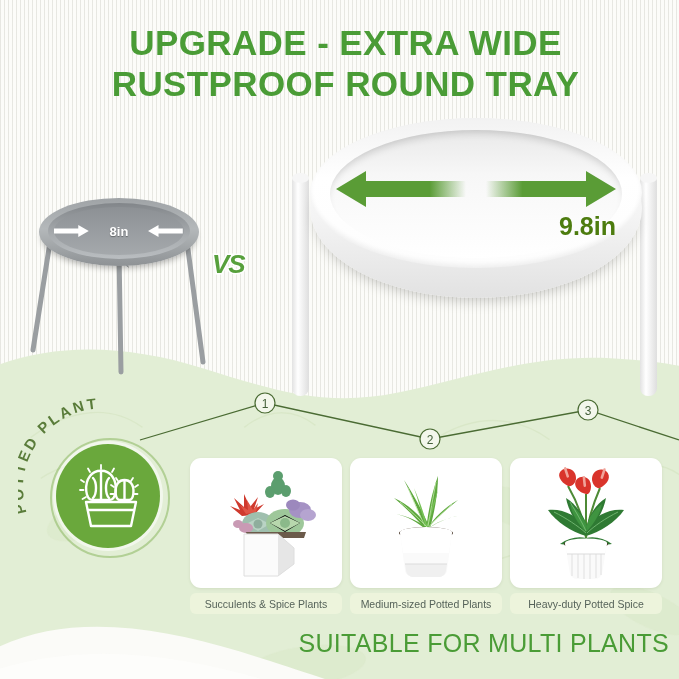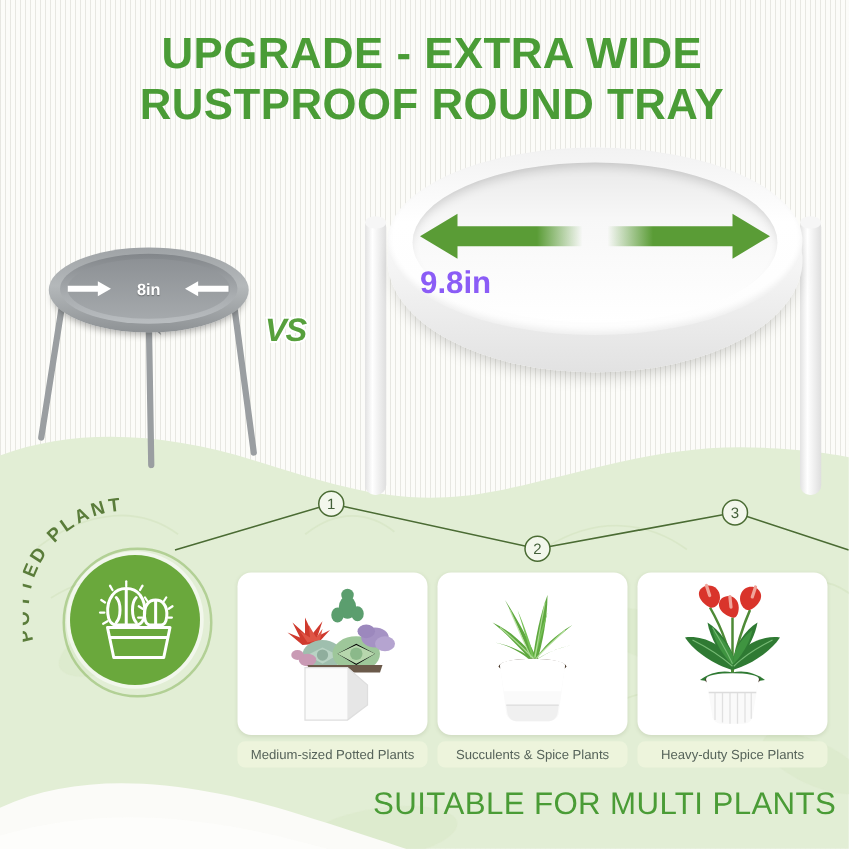--- a/index.html
+++ b/index.html
@@ -93,22 +93,22 @@
     position:absolute;left:44px;top:22px;width:292px;height:128px;
     border-radius:50%;
     background:linear-gradient(180deg,#e9e9e9 0%,#f7f7f7 35%,#ffffff 100%);
     box-shadow:inset 0 6px 9px -4px rgba(0,0,0,.18);
   }
   .dim-right{
     position:absolute;left:50px;top:62px;width:280px;height:40px;
     display:flex;align-items:center;justify-content:center;
   }
   .dim-right .lbl{
-    position:absolute;top:42px;left:0;right:0;text-align:left;
-    color:#8b5cf6;font-weight:bold;font-size:25px;
+    position:absolute;top:42px;left:0;right:0;text-align:right;
+    color:#4d7c0f;font-weight:bold;font-size:25px;
   }
 
   
   .badge{position:absolute;left:18px;top:398px;width:175px;height:175px;}
   .badge-circle{
     position:absolute;left:38px;top:46px;width:104px;height:104px;
     border-radius:50%;
     background:#6aa83c;
     box-shadow:0 0 0 3px rgba(255,255,255,.55);
   }
@@ -443,20 +443,20 @@
             <line x1="86" y1="96" x2="86" y2="120"></line>
             <line x1="91" y1="96" x2="91" y2="117"></line>
           </g>
           <line x1="57" y1="96" x2="95" y2="96" stroke="#dcdcdc" stroke-width="1.2"></line>
         </g>
       </svg>
     </div>
   </div>
 
   <div class="labels">
+    <div class="label">Succulents &amp; Spice Plants</div>
     <div class="label">Medium-sized Potted Plants</div>
-    <div class="label">Succulents &amp; Spice Plants</div>
-    <div class="label">Heavy-duty Spice Plants</div>
+    <div class="label">Heavy-duty Potted Spice</div>
   </div>
 
   <div class="banner">SUITABLE FOR MULTI PLANTS</div>
 
 </div>
 
 </body></html>

